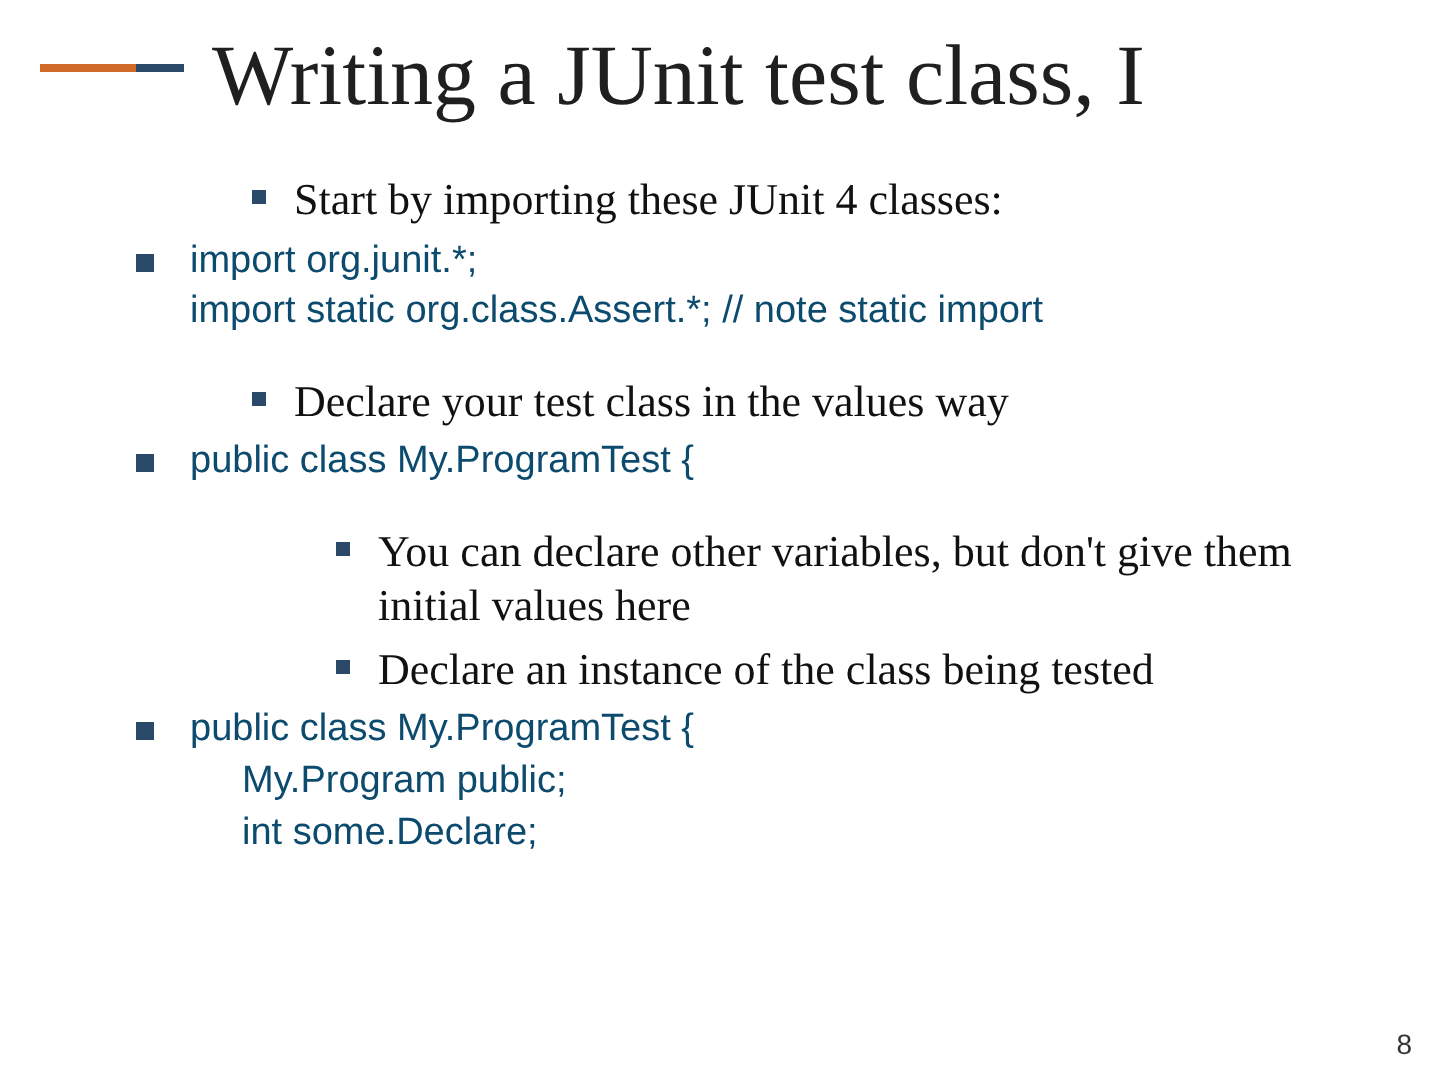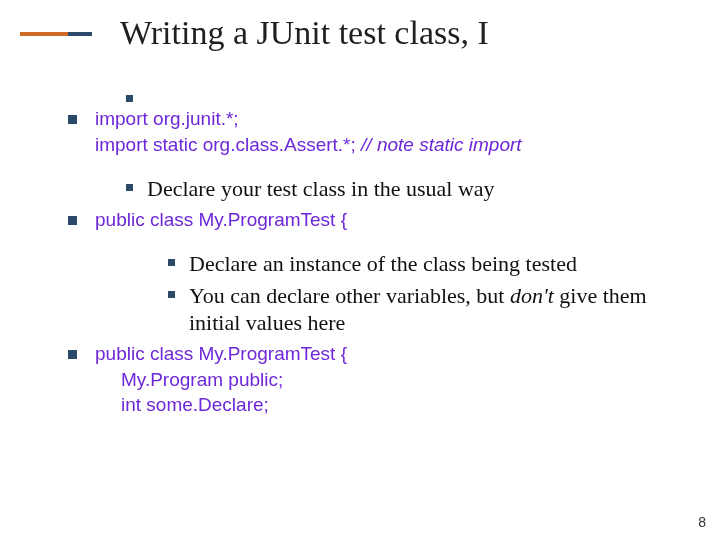--- a/index.html
+++ b/index.html
@@ -16,23 +16,23 @@
     left: 20px;
     top: 32px;
     width: 72px;
     height: 4px;
     display: flex;
   }
   .accent-bar .seg1 { background: #d06b2a; flex: 2; }
   .accent-bar .seg2 { background: #2b4a6a; flex: 1; }
   .title {
     position: absolute;
-    left: 120px;
+    left: 106px;
     top: 14px;
-    font-size: 34px;
+    font-size: 43px;
     color: #1f1f1f;
     font-weight: 400;
   }
   .content {
     position: absolute;
     left: 68px;
     top: 86px;
     right: 30px;
   }
   .row {
@@ -58,26 +58,26 @@
   }
   .text-serif {
     font-family: "Times New Roman", Times, serif;
     font-size: 22px;
     color: #111;
     line-height: 1.25;
   }
   .text-code {
     font-family: Verdana, Geneva, sans-serif;
     font-size: 19px;
-    color: #6d28d9;
+    color: #0c4a6e;
     line-height: 1.35;
   }
   .block { margin-bottom: 18px; }
   .indent-text { padding-left: 26px; }
-  .italic { font-style: italic; }
+  .italic { }
   .page-num {
     position: absolute;
     right: 14px;
     bottom: 10px;
     font-family: Arial, sans-serif;
     font-size: 14px;
     color: #333;
   }
 </style>
 </head>
@@ -88,53 +88,54 @@
     <div class="seg2"></div>
 </div>
 
 <h1 class="title">Writing a JUnit test class, I</h1>
 
 <div class="content">
 
   <div class="block">
     <div class="row indent1">
       <div class="bullet small"></div>
+      <div class="text-serif">Start by importing these JUnit 4 classes:</div>
     </div>
     <div class="row">
       <div class="bullet"></div>
       <div class="text-code">
         <div>import org.junit.*;</div>
         <div>
           <span>import static org.class.Assert.*; </span><span class="italic">// note static import</span>
         </div>
       </div>
     </div>
   </div>
 
   <div class="block">
     <div class="row indent1">
       <div class="bullet small"></div>
-      <div class="text-serif">Declare your test class in the usual way</div>
+      <div class="text-serif">Declare your test class in the values way</div>
     </div>
     <div class="row">
       <div class="bullet"></div>
       <div class="text-code">public class My.ProgramTest {</div>
     </div>
   </div>
 
   <div class="block">
     <div class="row indent2">
       <div class="bullet small"></div>
-      <div class="text-serif">Declare an instance of the class being tested</div>
+      <div class="text-serif">
+        <span>You can declare other variables, but </span><span class="italic">don't</span><span> give them initial values here</span>
+      </div>
     </div>
     <div class="row indent2">
       <div class="bullet small"></div>
-      <div class="text-serif">
-        <span>You can declare other variables, but </span><span class="italic">don't</span><span> give them initial values here</span>
-      </div>
+      <div class="text-serif">Declare an instance of the class being tested</div>
     </div>
     <div class="row">
       <div class="bullet"></div>
       <div class="text-code">
         <div>public class My.ProgramTest {</div>
         <div class="indent-text">My.Program public;</div>
         <div class="indent-text">int some.Declare;</div>
       </div>
     </div>
   </div>

